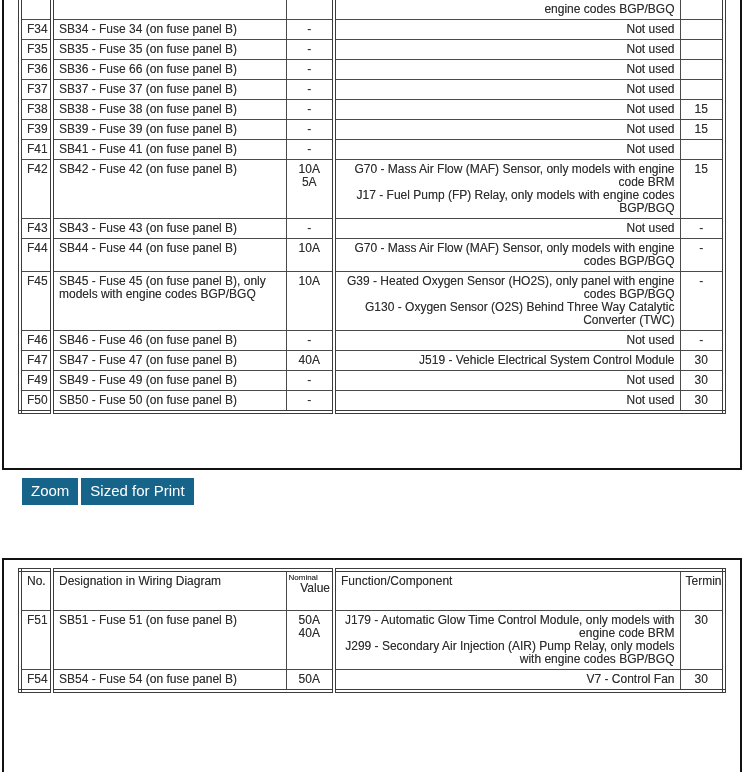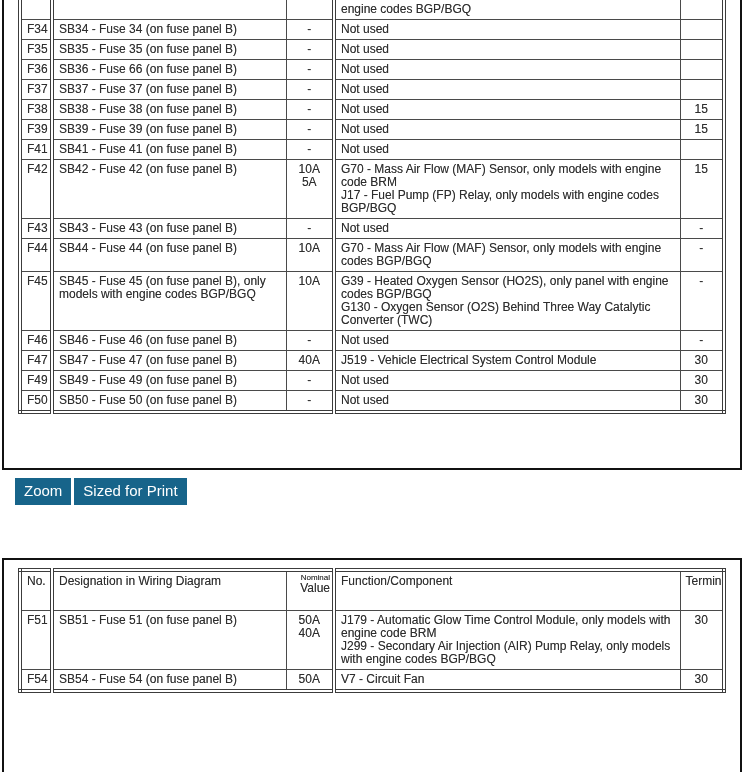--- a/index.html
+++ b/index.html
@@ -54,29 +54,29 @@
     overflow: hidden;
   }
   .fuse-table td.c-designation, .fuse-table th.c-designation,
   .fuse-table td.c-function,   .fuse-table th.c-function {
     border-left: 4px double #3c3c3c;
   }
   .fuse-table td.c-value, .fuse-table td.c-terminal {
     text-align: center;
     white-space: pre-line;
   }
-  .fuse-table td.c-function { white-space: pre-line; }
+  .fuse-table td.c-function { white-space: pre-line; text-align: right; }
   tr.partial-row td { border-top: none; height: 10px; }
   th { font-weight: normal; text-align: left; }
   th.c-value-h { padding: 1px 2px; }
-  .nominal-small { display: block; font-size: 8px; line-height: 9px; letter-spacing: 0; text-align: right; }
+  .nominal-small { display: block; font-size: 8px; line-height: 9px; letter-spacing: 0; }
   .value-normal  { display: block; font-size: 12px; line-height: 13px; text-align: right; padding-bottom: 12px; }
   th.c-no-h, th.c-designation-h, th.c-function-h, th.c-terminal-h { padding-bottom: 22px; }
   .toolbar {
-    margin: 8px 0 0 3px;
+    margin: 8px 0 0 10px;
     height: 28px;
     padding-left: 12px;
   }
   .btn {
     display: inline-block;
     background: #17648a;
     color: #ffffff;
     font-size: 15px;
     line-height: 18px;
     padding: 4px 9px 5px 9px;
@@ -247,18 +247,18 @@
         <td class="c-value">50A
 40A</td>
         <td class="c-function">J179 - Automatic Glow Time Control Module, only models with engine code BRM
 J299 - Secondary Air Injection (AIR) Pump Relay, only models with engine codes BGP/BGQ</td>
         <td class="c-terminal">30</td>
       </tr>
       <tr>
         <td class="c-no">F54</td>
         <td class="c-designation">SB54 - Fuse 54 (on fuse panel B)</td>
         <td class="c-value">50A</td>
-        <td class="c-function">V7 - Circuit Fan</td>
+        <td class="c-function">V7 - Control Fan</td>
         <td class="c-terminal">30</td>
       </tr>
     </tbody>
   </table>
 </div>
 
 </body></html>

